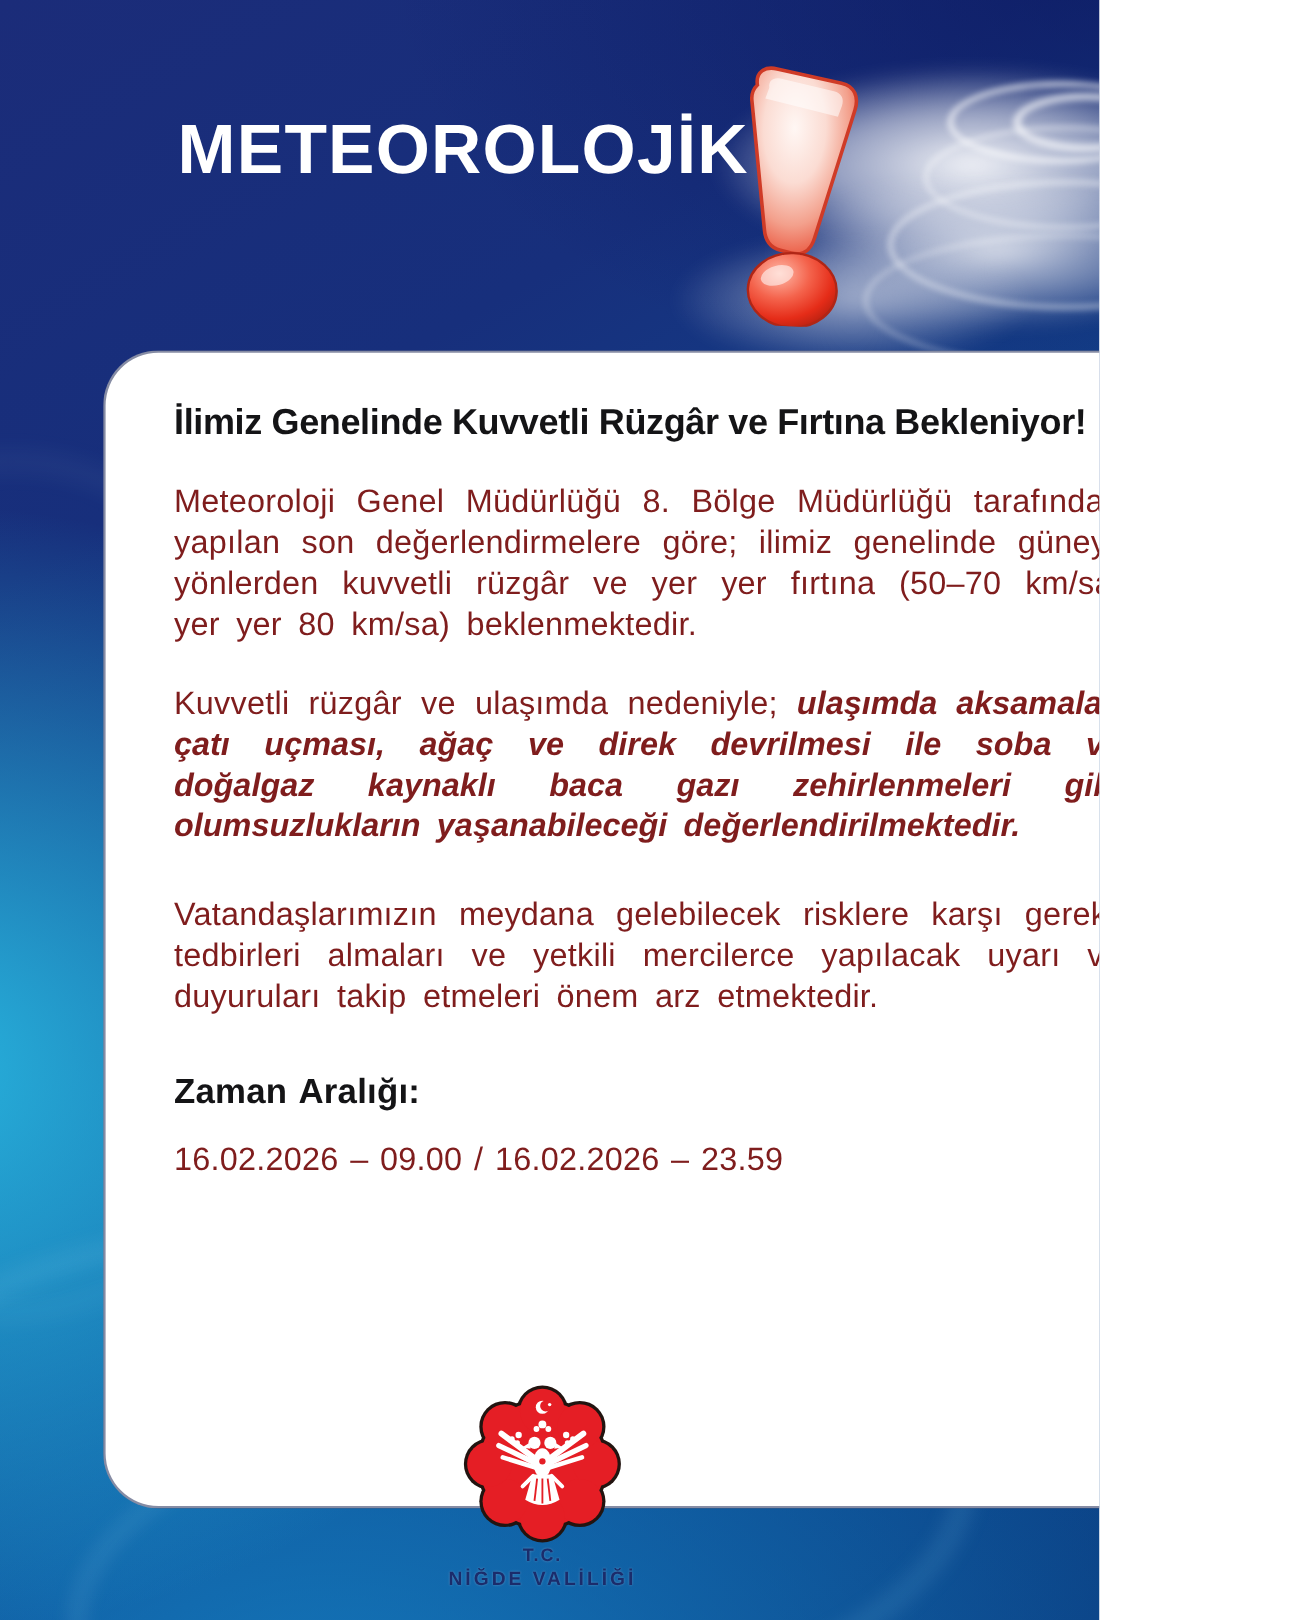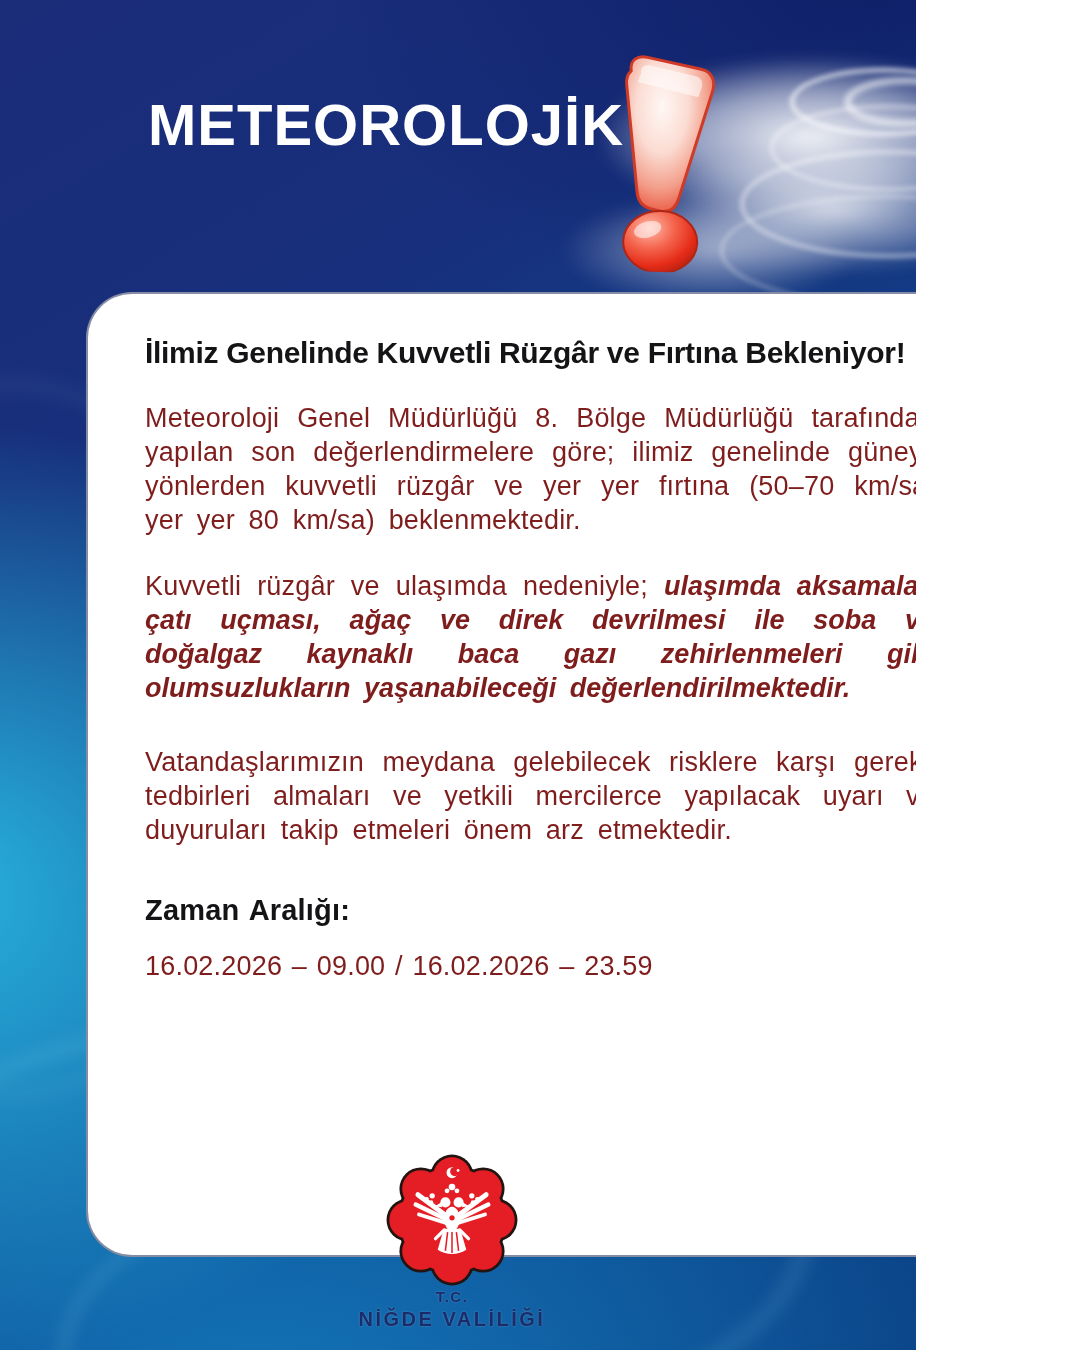--- a/index.html
+++ b/index.html
@@ -53,21 +53,21 @@
   .bold-it{font-weight:bold;font-style:italic;letter-spacing:0;}
   .time-label{margin-top:46px !important;font-weight:bold;font-size:29px !important;
     text-align:left;color:#141416 !important;word-spacing:2px !important;}
   .time-value{margin-top:22px !important;text-align:center;word-spacing:2px !important;}
 
   
   .footer-logo{position:absolute;left:0;right:12px;top:1154;top:1154px;text-align:center;}
   .footer-logo svg{display:block;margin:0 auto;}
   .org1{font-size:15px;font-weight:bold;letter-spacing:1.5px;color:#1b2c6b;margin-top:2px;
     text-shadow:0 0 2px rgba(255,255,255,.3);}
-  .org2{font-size:20px;font-weight:bold;letter-spacing:2.5px;color:#1b2c6b;margin-top:3px;
+  .org2{font-size:16px;font-weight:bold;letter-spacing:2.5px;color:#1b2c6b;margin-top:3px;
     text-shadow:0 0 2px rgba(255,255,255,.3);}
 </style>
 </head>
 <body>
 
 <div id="canvas">
 
   <div class="fx blob smoke-main"></div>
   <div class="fx blob smoke-mid"></div>
   <div class="fx blob smoke-low"></div>

